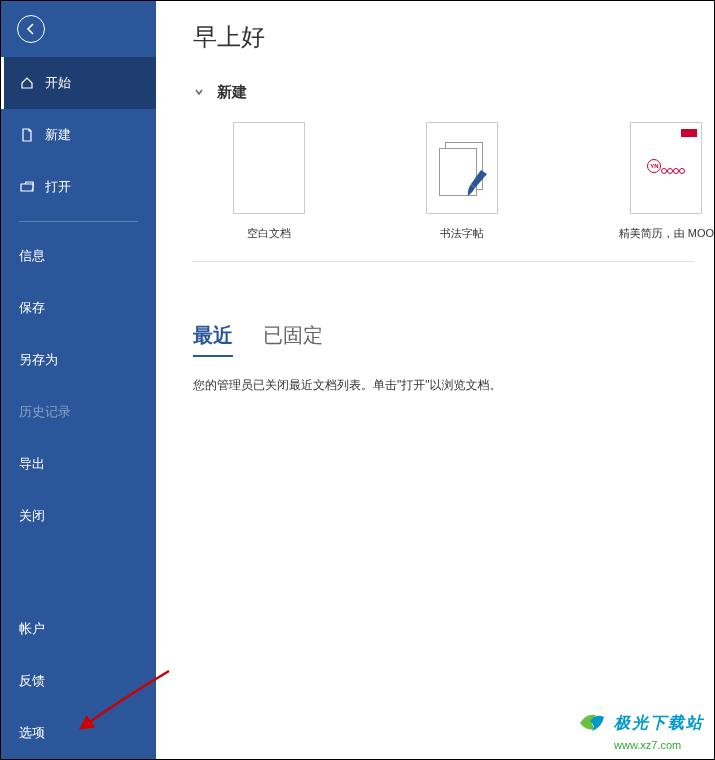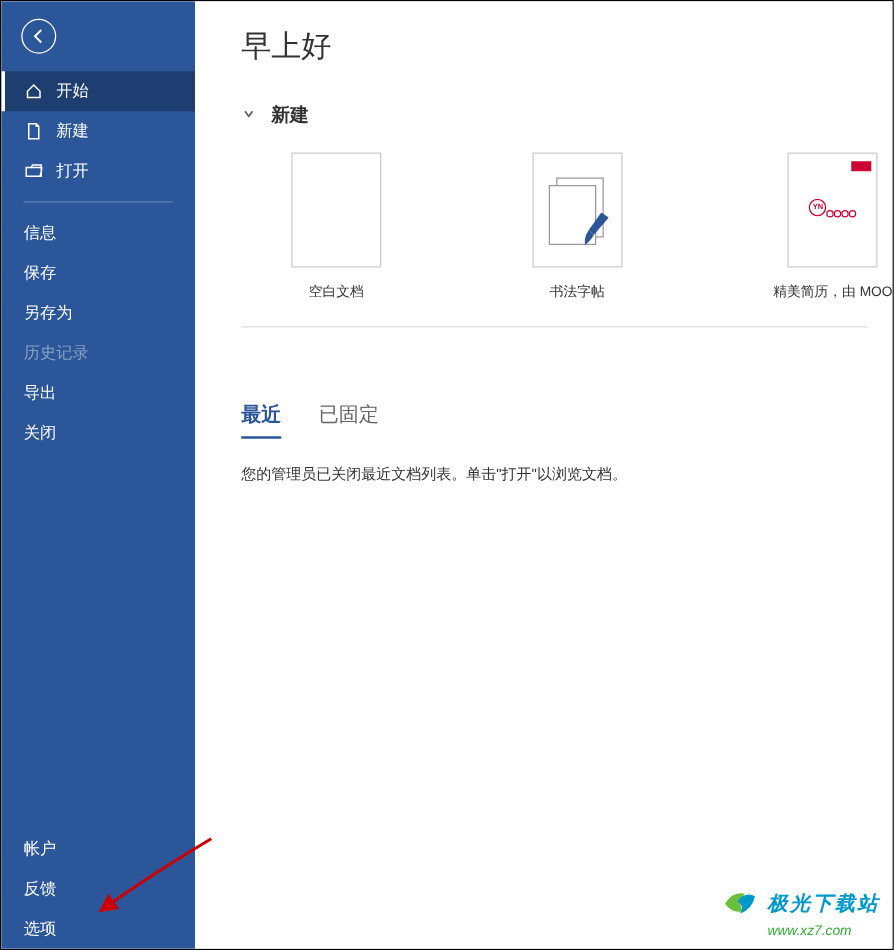--- a/index.html
+++ b/index.html
@@ -3,21 +3,21 @@
   <meta charset="utf-8">
   <style>
     * { margin: 0; padding: 0; box-sizing: border-box; font-family: "Microsoft YaHei", "Segoe UI", sans-serif; }
     body { width: 715px; height: 760px; overflow: hidden; position: relative; border: 1px solid #000; }
     .app { display: flex; height: 100%; }
     
     .sidebar { width: 155px; background: #2B579A; color: #fff; display: flex; flex-direction: column; }
     .back-btn { height: 56px; display: flex; align-items: center; padding-left: 16px; cursor: pointer; }
     .back-circle { width: 28px; height: 28px; border: 1.5px solid #fff; border-radius: 50%; display: flex; align-items: center; justify-content: center; }
     
-    .nav-item { height: 32px; display: flex; align-items: center; padding-left: 18px; font-size: 13px; cursor: pointer; gap: 10px; }
+    .nav-item { height: 52px; display: flex; align-items: center; padding-left: 18px; font-size: 13px; cursor: pointer; gap: 10px; }
     .nav-item.active { background: #1E3E72; border-left: 3px solid #fff; padding-left: 15px; }
     .nav-item.indent { }
     .nav-item.disabled { color: #8AA0C4; }
     .nav-divider { height: 1px; background: rgba(255,255,255,0.25); margin: 8px 18px; }
     .nav-spacer { flex: 1; }
     .nav-icon { width: 16px; height: 16px; display: flex; align-items: center; justify-content: center; }
     
     .main { flex: 1; background: #fff; padding: 20px 0 0 37px; overflow: hidden; }
     .greeting { font-size: 24px; color: #333; margin-bottom: 30px; }
     
@@ -40,32 +40,32 @@
     .resume-logo { width: 14px; height: 14px; border: 1px solid #cc0033; border-radius: 50%; display: flex; align-items: center; justify-content: center; font-size: 6px; color: #cc0033; font-weight: bold; margin-bottom: 4px; }
     .resume-bar { background: #cc0033; color: #fff; font-size: 5px; padding: 1px 2px; position: absolute; top: 6px; right: 4px; width: 16px; height: 8px; }
     .resume-line { height: 1px; background: #ddd; margin: 2px 0; }
     .resume-red { height: 2px; background: #cc0033; margin: 3px 0 2px 0; }
     .resume-dots { display: flex; justify-content: space-between; margin-top: 6px; }
     .resume-dot { width: 6px; height: 6px; border: 1px solid #cc0033; border-radius: 50%; }
     
     .hr { border: none; border-top: 1px solid #ddd; margin: 20px 20px 0 0; }
     
     .tabs { display: flex; gap: 30px; margin-top: 60px; margin-bottom: 20px; }
-    .tab { font-size: 16px; color: #666; padding-bottom: 6px; cursor: pointer; }
+    .tab { font-size: 20px; color: #666; padding-bottom: 6px; cursor: pointer; }
     .tab.active { color: #2B579A; border-bottom: 2px solid #2B579A; font-weight: bold; }
     
     .info-msg { font-size: 12px; color: #333; }
     
     .arrow-annot { position: absolute; left: 78px; top: 665px; pointer-events: none; }
     
     .watermark { position: absolute; right: 10px; bottom: 8px; text-align: left; }
     .wm-row { display: flex; align-items: center; gap: 6px; }
     .wm-logo { width: 32px; height: 32px; }
     .wm-text { font-size: 16px; color: #0099cc; font-weight: bold; font-style: italic; letter-spacing: 2px; text-align: right; }
-    .wm-url { font-size: 11px; color: #33aa33; font-style: italic; }
+    .wm-url { font-size: 11px; color: #33aa33; }
   </style>
 </head>
 <body>
 
 <div class="app">
   <div class="sidebar">
     <div class="back-btn">
       <div class="back-circle">
         <svg width="14" height="14" viewBox="0 0 14 14">
             <path d="M9 2 L4 7 L9 12" stroke="#fff" stroke-width="1.5" fill="none"></path>

